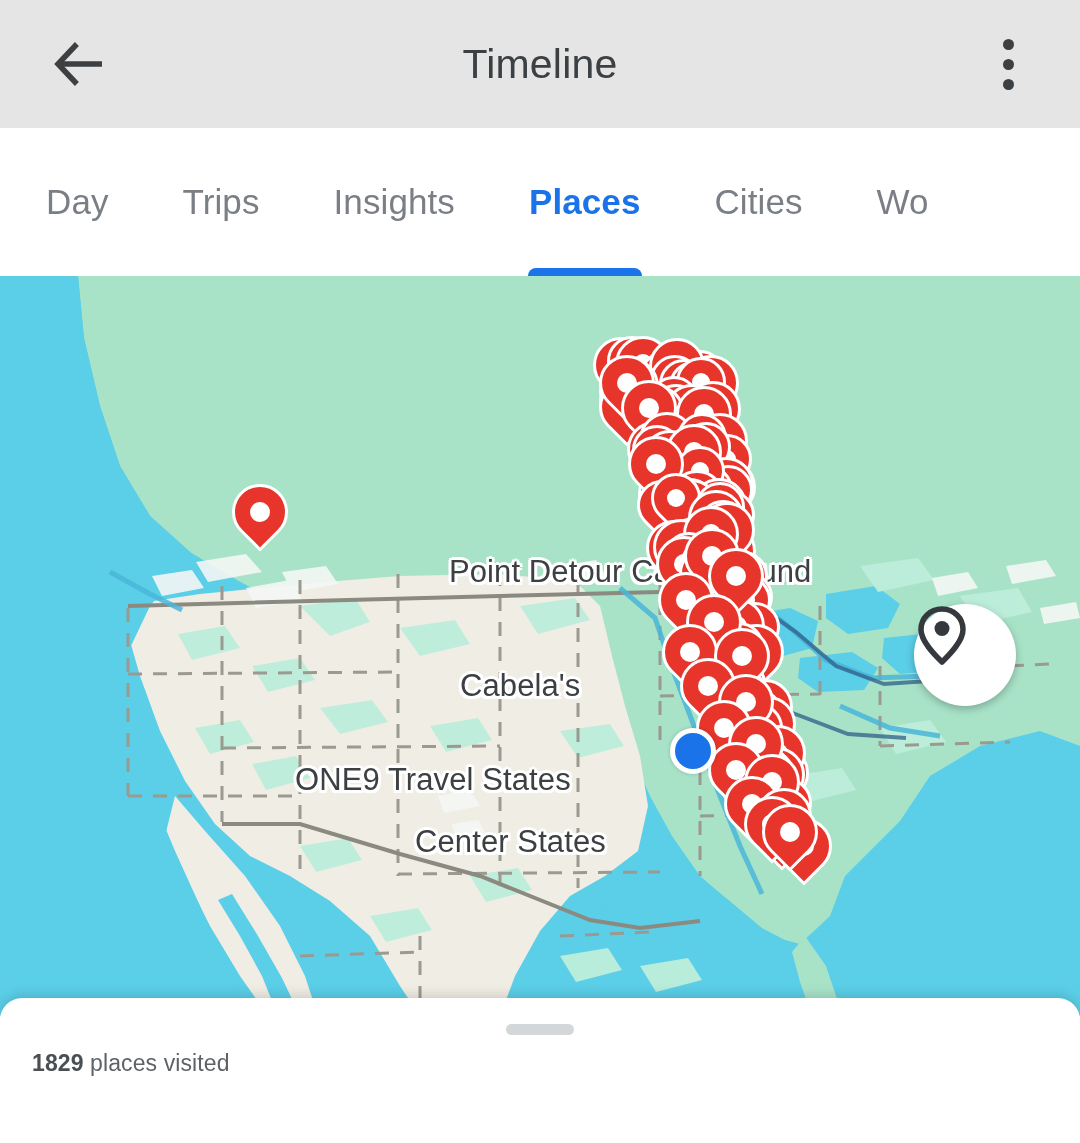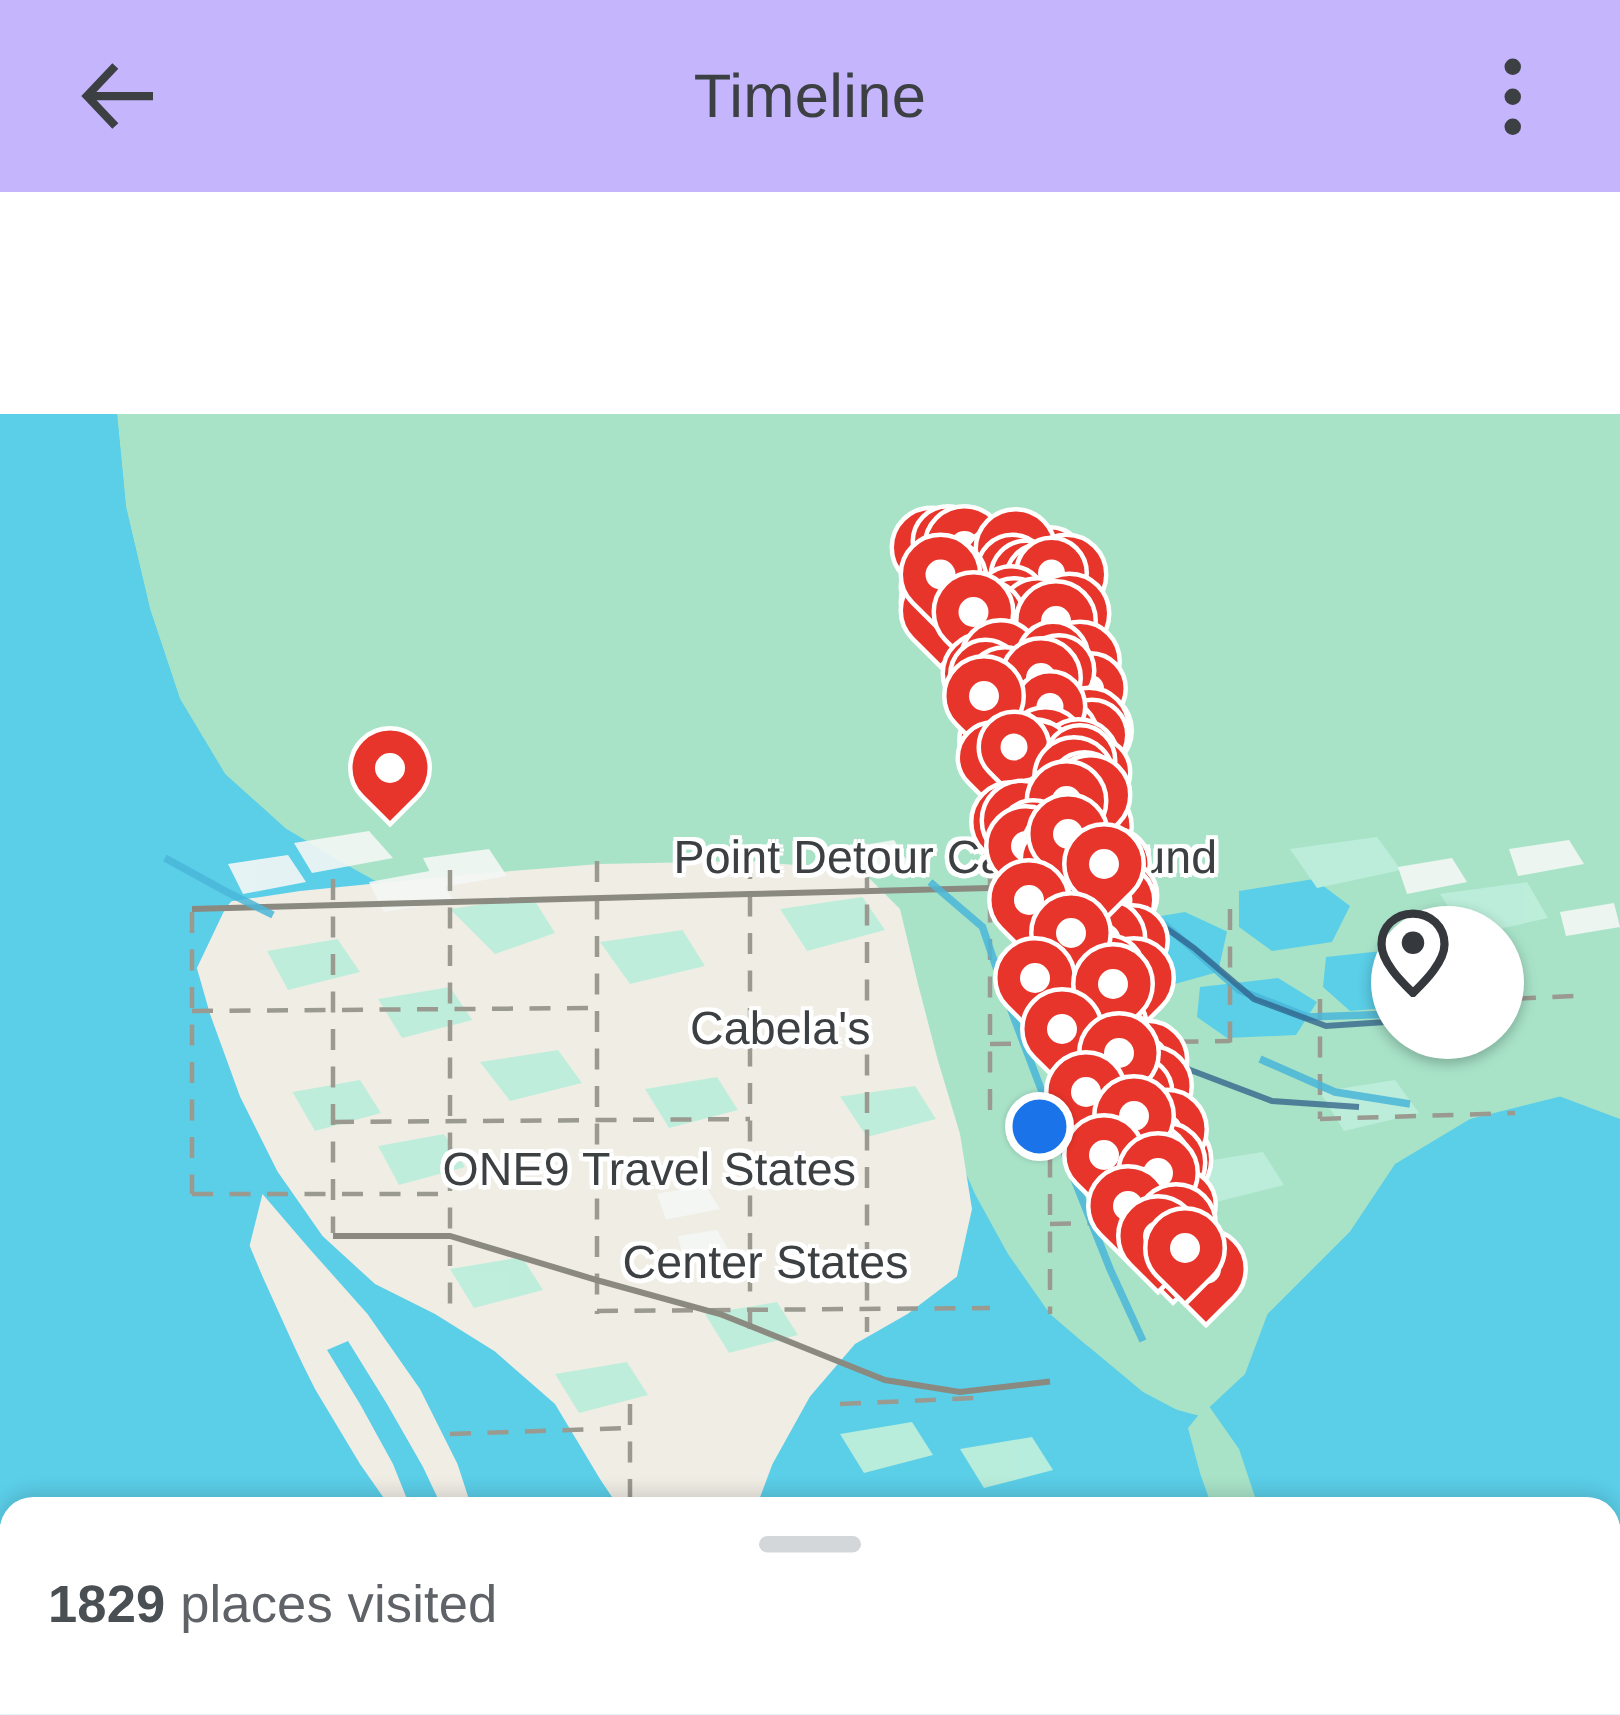--- a/index.html
+++ b/index.html
@@ -1,21 +1,21 @@
 <!DOCTYPE html>
 <html><head>
 <meta charset="utf-8">
 <style>
   * { margin:0; padding:0; box-sizing:border-box; }
   html,body { width:1080px; height:1143px; overflow:hidden; background:#fff;
     font-family:"Liberation Sans", sans-serif; }
   #app { position:relative; width:1080px; height:1143px; background:#fff; }
 
   
-  .appbar { position:absolute; left:0; top:0; width:1080px; height:128px; background:#c4b5fd; }
+  .appbar { position:absolute; left:0; top:0; width:1080px; height:128px; background:#e5e5e5; }
   .back-btn { position:absolute; left:44px; top:32px; width:72px; height:64px;
     display:flex; align-items:center; justify-content:center; cursor:pointer; }
   .appbar-title { position:absolute; left:0; top:32px; width:1080px; height:64px;
     line-height:64px; text-align:center; font-size:41px; color:#3c4043; font-weight:400;
     letter-spacing:.2px; }
   .menu-btn { position:absolute; right:40px; top:30px; width:64px; height:68px;
     display:flex; flex-direction:column; align-items:center; justify-content:center;
     gap:9px; cursor:pointer; }
   .menu-btn i { display:block; width:11px; height:11px; border-radius:50%; background:#3c4043; }
 
@@ -59,21 +59,21 @@
 
   .fab { position:absolute; width:102px; height:102px; border-radius:50%;
     background:#fff; box-shadow:0 3px 9px rgba(0,0,0,.26);
     display:flex; align-items:center; justify-content:center; cursor:pointer; }
 
   
   .sheet { position:absolute; left:0; bottom:0; width:1080px; height:145px;
     background:#fff; border-radius:22px 22px 0 0; box-shadow:0 -3px 12px rgba(0,0,0,.14); }
   .handle { position:absolute; left:50%; transform:translateX(-50%); top:26px;
     width:68px; height:11px; border-radius:6px; background:#d4d7da; cursor:pointer; }
-  .count { position:absolute; left:32px; top:52px; font-size:35px; color:#5f6368;
+  .count { position:absolute; left:32px; top:52px; font-size:23px; color:#5f6368;
     letter-spacing:.1px; }
   .count b { font-weight:700; color:#4a4f54; }
   .sortby { position:absolute; right:34px; top:52px; display:flex; align-items:center;
     gap:24px; cursor:pointer; }
   .sortby .lbl { font-size:35px; color:#2a74d4; font-weight:500; letter-spacing:.1px; }
   .caret { width:0; height:0; border-left:14px solid transparent;
     border-right:14px solid transparent; border-top:15px solid #2a74d4; }
 </style>
 </head>
 <body>
@@ -88,20 +88,43 @@
       </svg>
     </div>
     <div class="appbar-title">Timeline</div>
     <div class="menu-btn">
       <i></i>
       <i></i>
       <i></i>
     </div>
   </div>
 
+  <div class="tabbar">
+    <div class="tabs" id="tabs-host">
+        <div class="tab">
+          <span>Day</span>
+        </div>
+        <div class="tab">
+          <span>Trips</span>
+        </div>
+        <div class="tab">
+          <span>Insights</span>
+        </div>
+        <div class="tab active">
+          <span>Places</span>
+          <div class="tab-indicator"></div>
+        </div>
+        <div class="tab">
+          <span>Cities</span>
+        </div>
+        <div class="tab">
+          <span>Wo</span>
+        </div>
+      </div>
+  </div>
 
   <div class="map">
 
     <svg width="1080" height="740" viewBox="0 0 1080 740">
 
       <rect x="0" y="0" width="1080" height="740" fill="#5bcee8"></rect>
 
       <path fill="#a8e3c8" d="M78,0 L1080,0 L1080,470 L1040,455 L980,470 L930,500 L900,545
         L870,575 L845,600 L830,640 L800,668 L770,660 L735,630 L700,600 L672,560 L650,520
         L628,470 L600,440 L572,410 L540,395 L500,392 L455,398 L410,395 L360,380 L320,352

